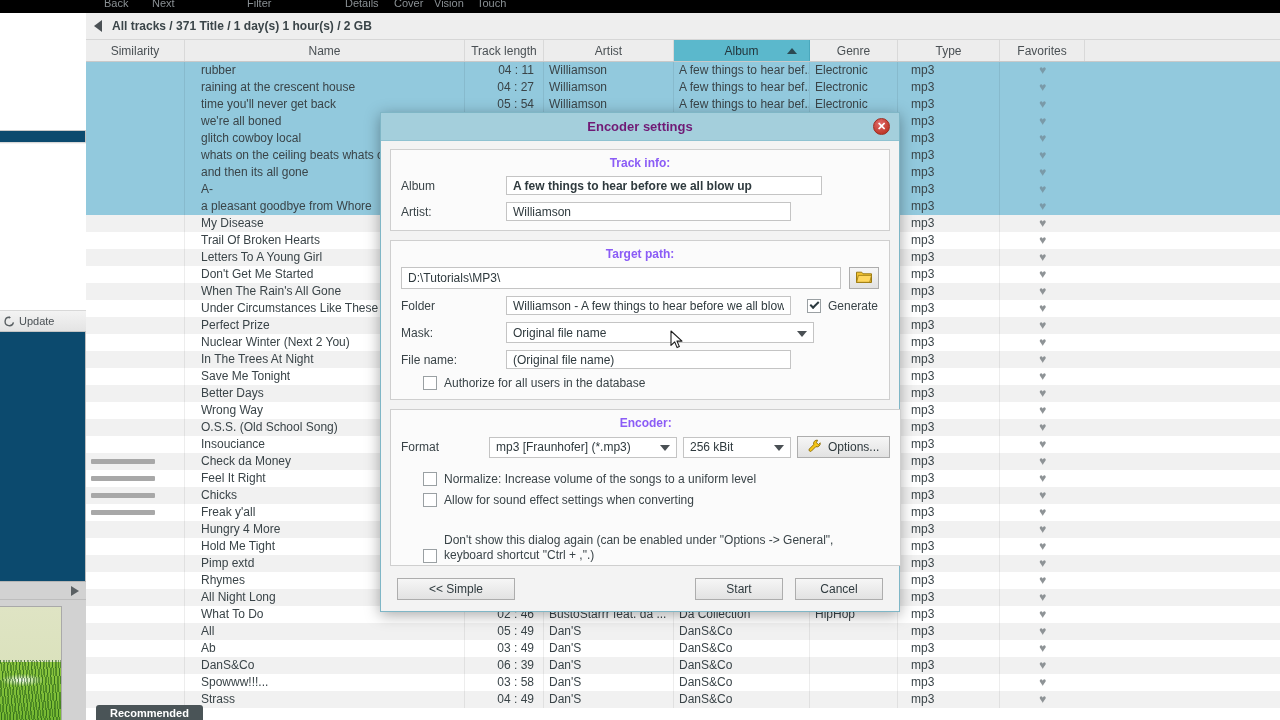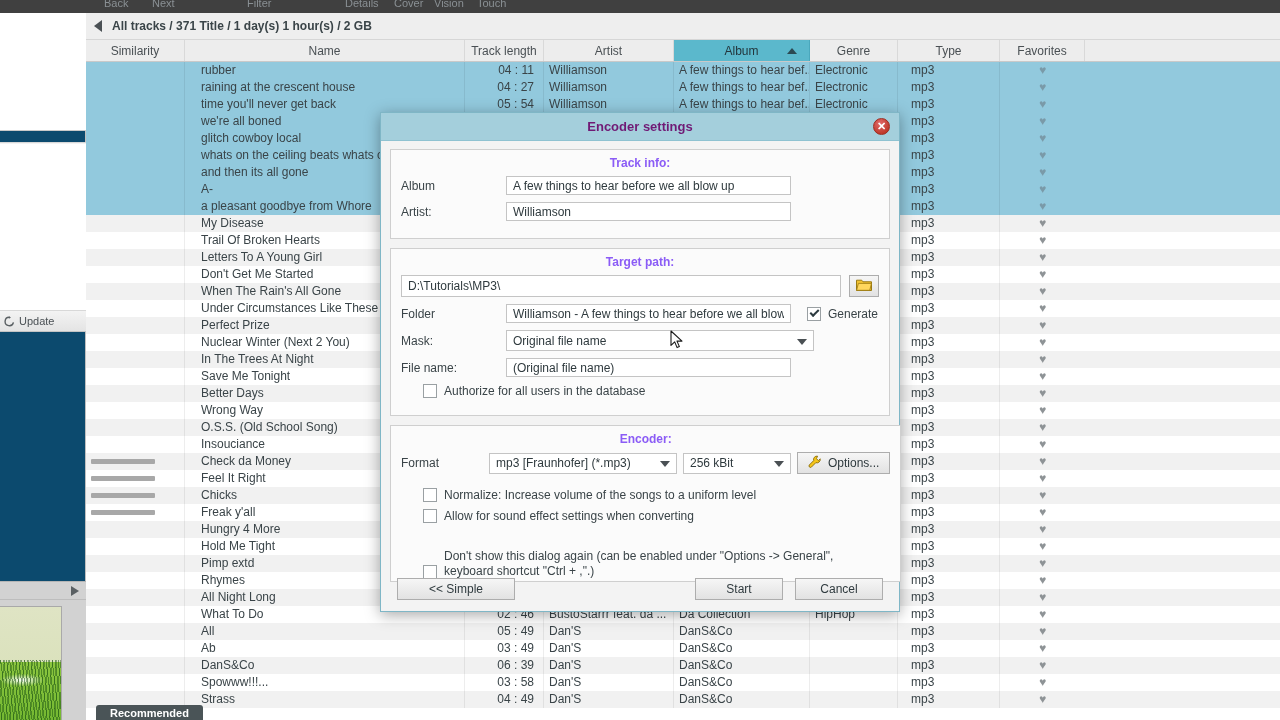--- a/index.html
+++ b/index.html
@@ -11,21 +11,21 @@
     font-family: "Liberation Sans", sans-serif;
     font-size: 12px;
     color: #3a4448;
     background: #ffffff;
   }
   #app { position: relative; width: 1280px; height: 720px; }
 
   
   .toolbar {
     position: absolute; left: 0; top: 0; width: 1280px; height: 19px;
-    background: #404040;
+    background: #000000;
     border-bottom: 1px solid #c6c6c6;
     overflow: hidden;
   }
   .toolbar-item {
     position: absolute; top: -3px;
     font-size: 11px; color: #8a9094; white-space: nowrap;
   }
 
   
   .sidebar {
@@ -190,21 +190,21 @@
   fieldset.grp {
     position: relative;
     border: 1px solid #cfcfcf; background: #fbfbfb;
     margin: 0 0 9px 0; padding: 6px 10px 9px 10px;
   }
   .grp-title {
     text-align: center; font-size: 12px; font-weight: bold;
     color: #8b5cf6; margin-bottom: 6px;
   }
   .frow { display: flex; align-items: center; margin-bottom: 7px; }
-  .frow:last-child { margin-bottom: 8px; }
+  .frow:last-child { margin-bottom: 0; }
   .flabel { font-size: 12px; color: #3a4448; }
   .fi {
     height: 19px; border: 1px solid #c4c4c4; background: #ffffff;
     font-family: "Liberation Sans", sans-serif; font-size: 12px;
     color: #2f3a3e; padding: 0 6px; outline: none;
   }
   .sel-wrap { position: relative; display: inline-block; }
   .fsel {
     height: 21px; border: 1px solid #c4c4c4; background: #ffffff;
     font-family: "Liberation Sans", sans-serif; font-size: 12px;
@@ -762,21 +762,21 @@
       <span>Encoder settings</span>
       <div class="dlg-close">✕</div>
     </div>
 
     <div class="dlg-body">
 
       <fieldset class="grp">
         <div class="grp-title">Track info:</div>
         <div class="frow">
           <div class="flabel" style="width:105px">Album</div>
-          <input class="fi" style="width: 285px;" value="A few things to hear before we all blow up">
+          <input class="fi" style="width: 316px; font-weight: bold;" value="A few things to hear before we all blow up">
         </div>
         <div class="frow">
           <div class="flabel" style="width:105px">Artist:</div>
           <input class="fi" style="width: 285px;" value="Williamson">
         </div>
       </fieldset>
 
       <fieldset class="grp">
         <div class="grp-title">Target path:</div>
 

